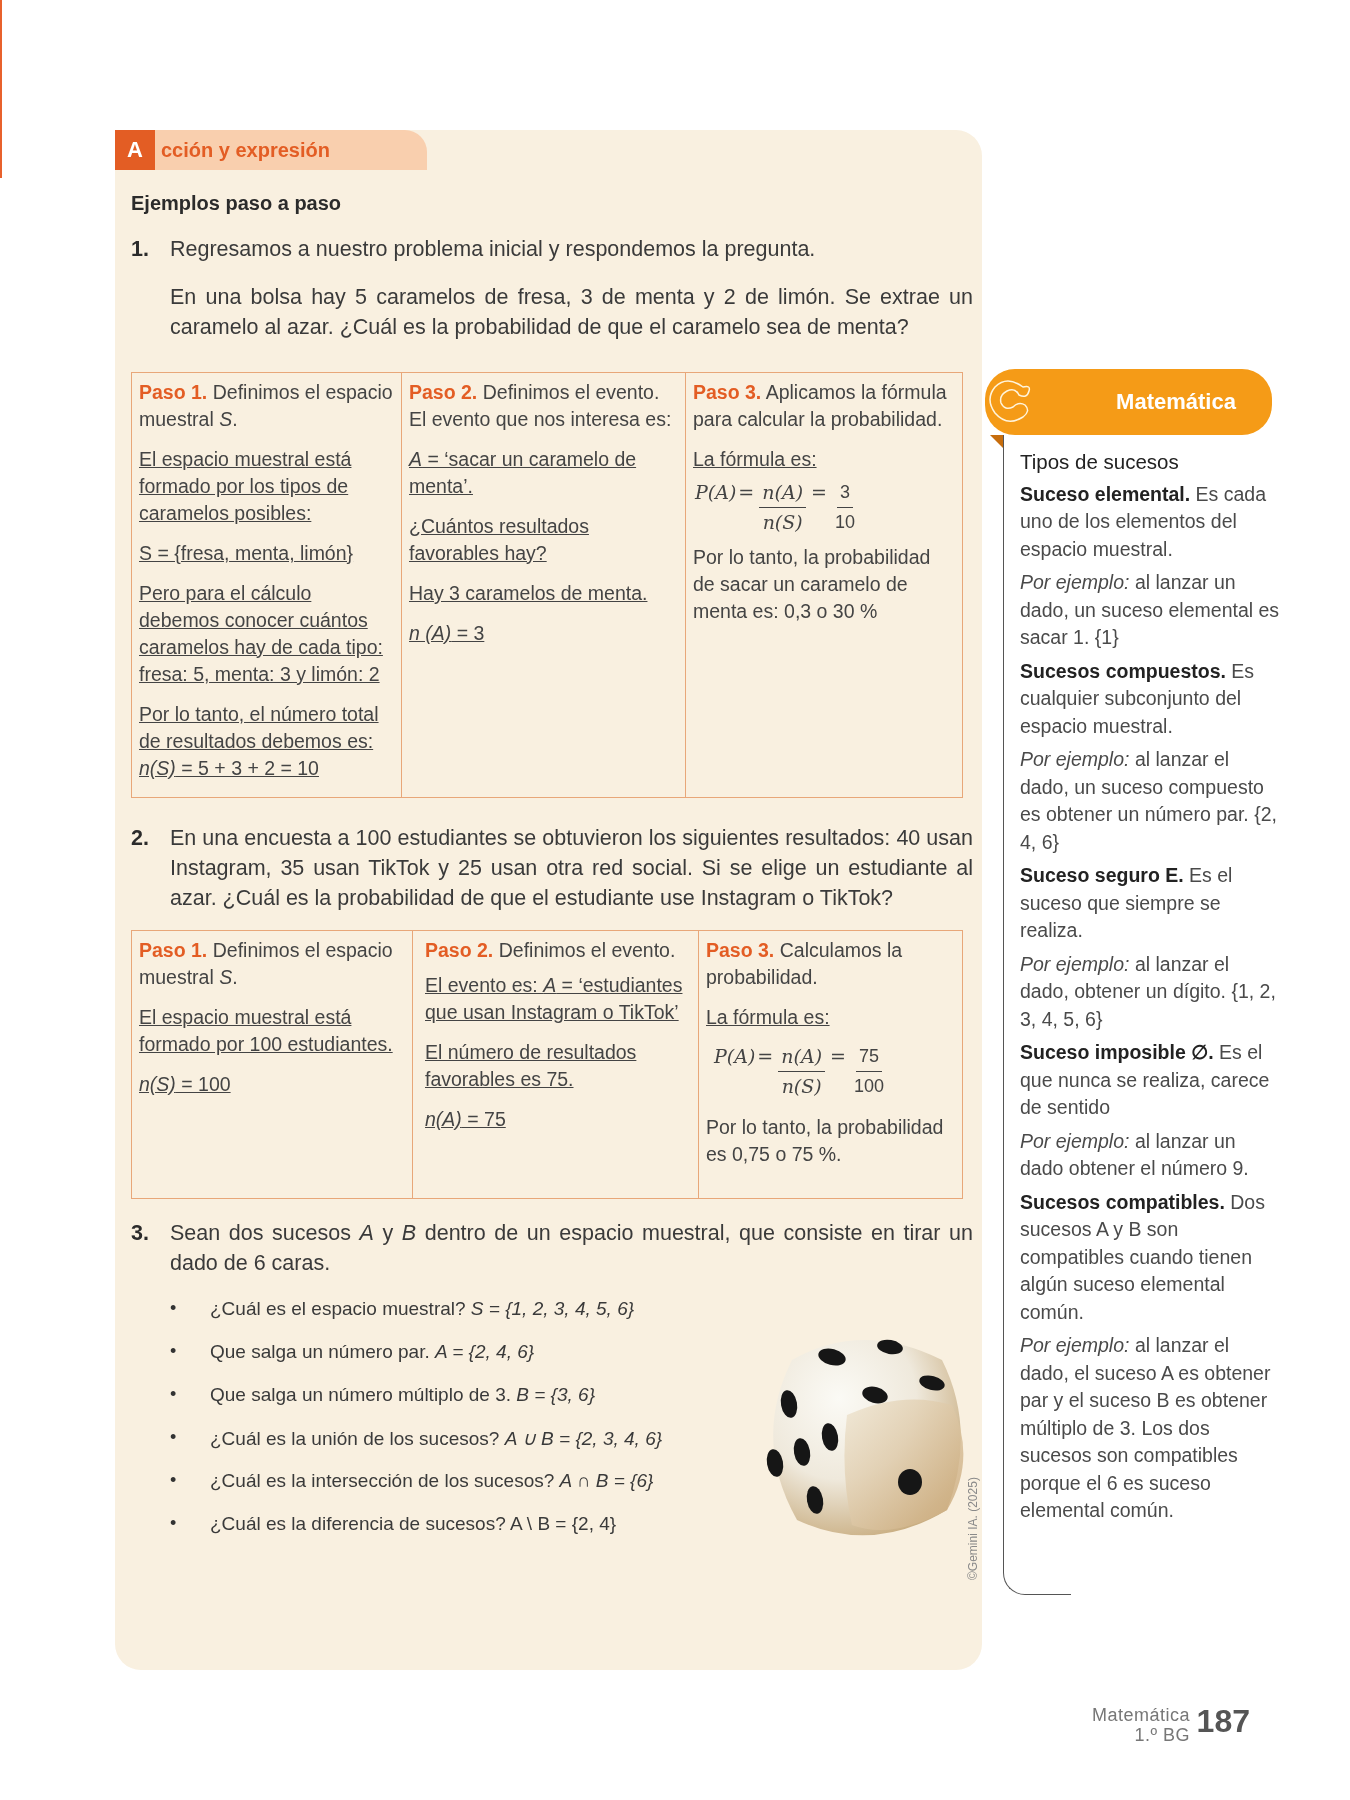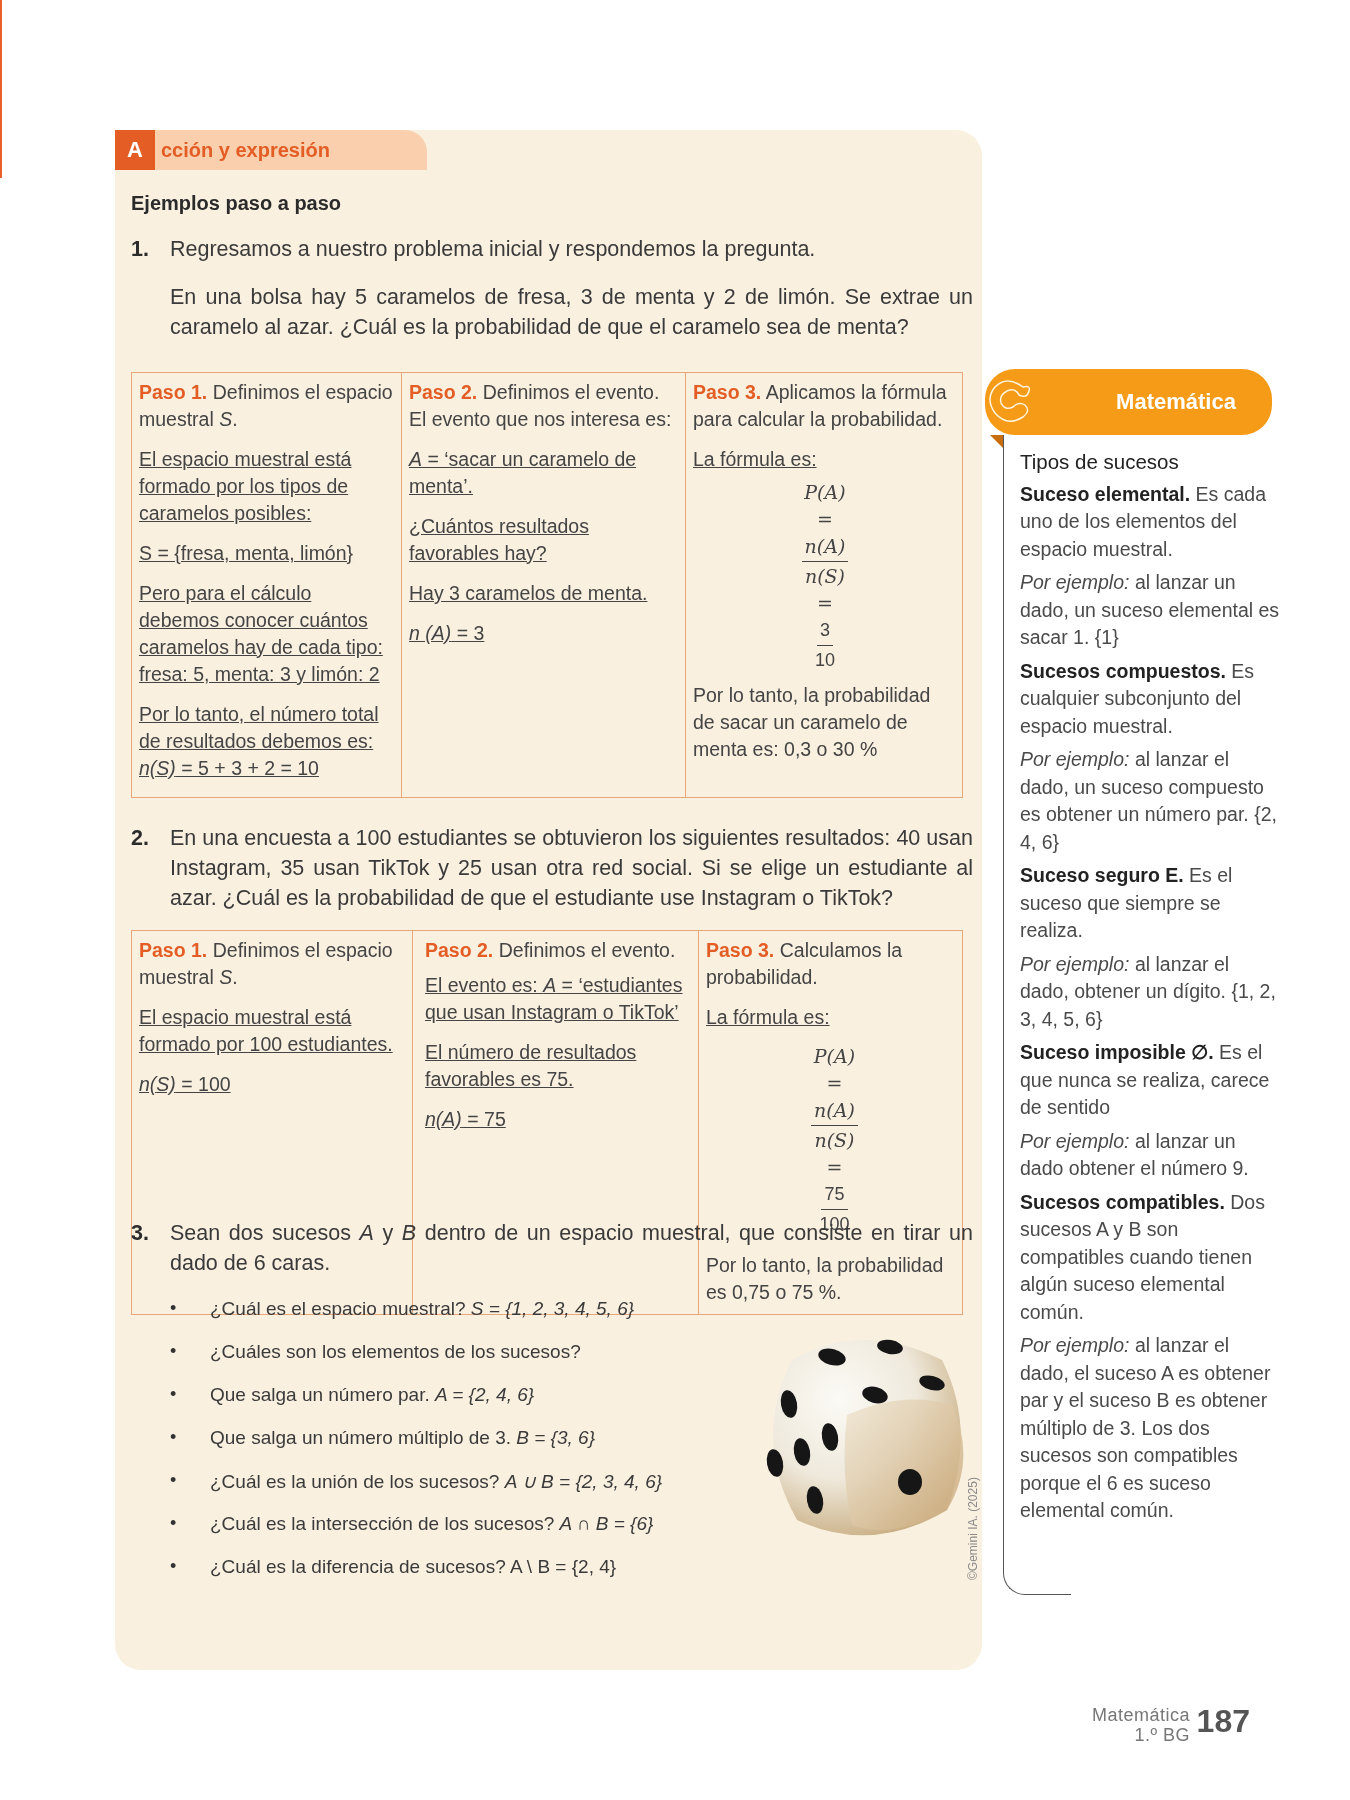--- a/index.html
+++ b/index.html
@@ -24,22 +24,22 @@
   .problem .body { margin-left: 39px; text-align: justify; }
   .problem .body p + p { margin-top: 18px; }
 
   table.steps { position: absolute; left: 131px; border-collapse: collapse; background: transparent; }
   table.steps td { border: 1.5px solid #e8a779; vertical-align: top; padding: 6px 7px 8px 7px;
                    font-size: 19.5px; line-height: 27px; color: #444; }
   table.steps p + p { margin-top: 13px; text-decoration: underline; }
   .paso { color: #e35d24; font-weight: bold; }
   i { font-style: italic; }
 
-  .formula { display: flex; align-items: center; font-family: "DejaVu Serif", serif; font-size: 19px; color: #444;
-             font-style: italic; margin: 6px 0 8px 2px; flex-direction: column; }
+  .formula { display: flex; align-items: flex-start; font-family: "DejaVu Serif", serif; font-size: 19px; color: #444;
+             font-style: italic; margin: 6px 0 8px 2px; }
   .frac { display: inline-flex; flex-direction: column; align-items: center; margin: 0 3px; font-style: italic; }
   .frac .n { border-bottom: 1.3px solid #444; padding: 0 3px 1px; }
   .frac .d { padding: 1px 3px 0; }
   .frac.num .n, .frac.num .d { font-style: normal; font-family: "Liberation Sans", sans-serif; font-size: 18px; }
   .formula .eq { font-style: normal; margin: 0 2px; }
 
   ul.bullets { position: absolute; left: 170px; top: 1298px; list-style: none; font-size: 19px; color: #3a3a3a; }
   ul.bullets li { height: 43px; position: relative; padding-left: 40px; }
   ul.bullets li::before { content: "•"; position: absolute; left: 0; top: 0; font-size: 18px; color: #333; }
 
@@ -173,21 +173,20 @@
 
 <div class="problem" style="top:1218px;">
   <span class="num">3.</span>
   <div class="body">
     <p><span>Sean dos sucesos </span><i>A</i><span> y </span><i>B</i><span> dentro de un espacio muestral, que consiste en tirar un dado de 6 caras.</span></p>
   </div>
 </div>
 
 <ul class="bullets">
   <li><span>¿Cuál es el espacio muestral? </span><i>S = {1, 2, 3, 4, 5, 6}</i></li>
-  <li><span>¿Cuáles son los elementos de los sucesos?</span><i></i></li>
   <li><span>Que salga un número par. </span><i>A = {2, 4, 6}</i></li>
   <li><span>Que salga un número múltiplo de 3. </span><i>B = {3, 6}</i></li>
   <li><span>¿Cuál es la unión de los sucesos? </span><i>A ∪ B = {2, 3, 4, 6}</i></li>
   <li><span>¿Cuál es la intersección de los sucesos? </span><i>A ∩ B = {6}</i></li>
   <li><span>¿Cuál es la diferencia de sucesos? </span><span>A \ B = {2, 4}</span></li>
 </ul>
 
 <svg class="dice" viewBox="0 0 220 230">
   <defs>
     <radialGradient id="dg" cx="35%" cy="30%" r="75%">

